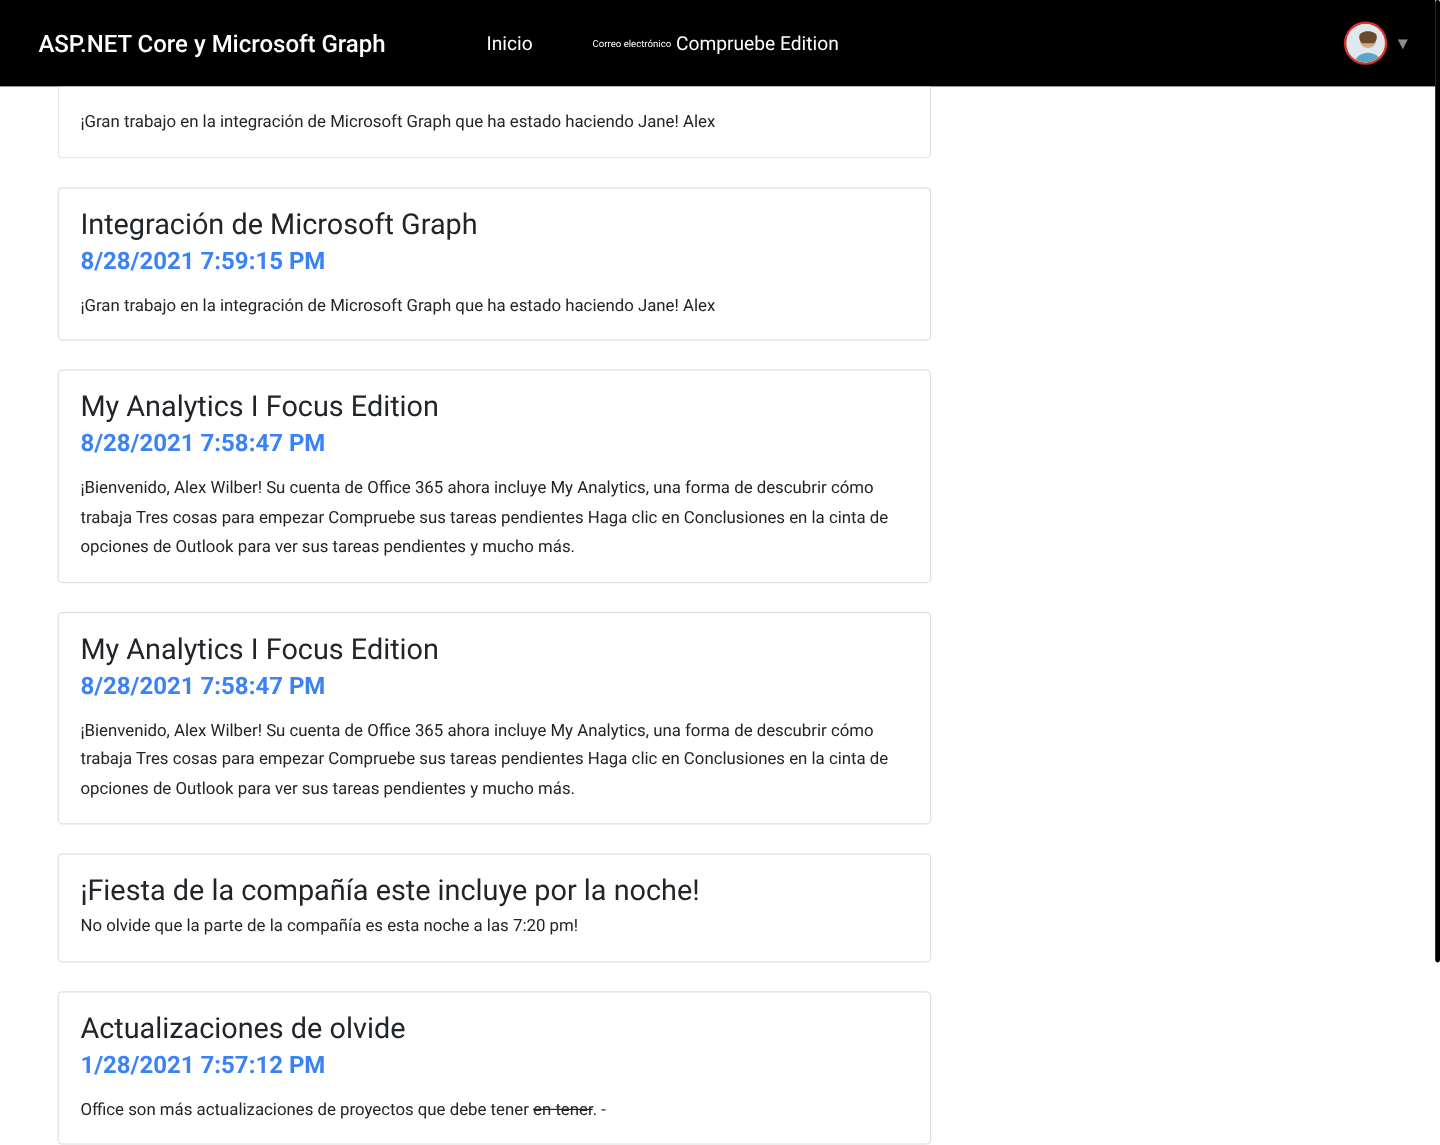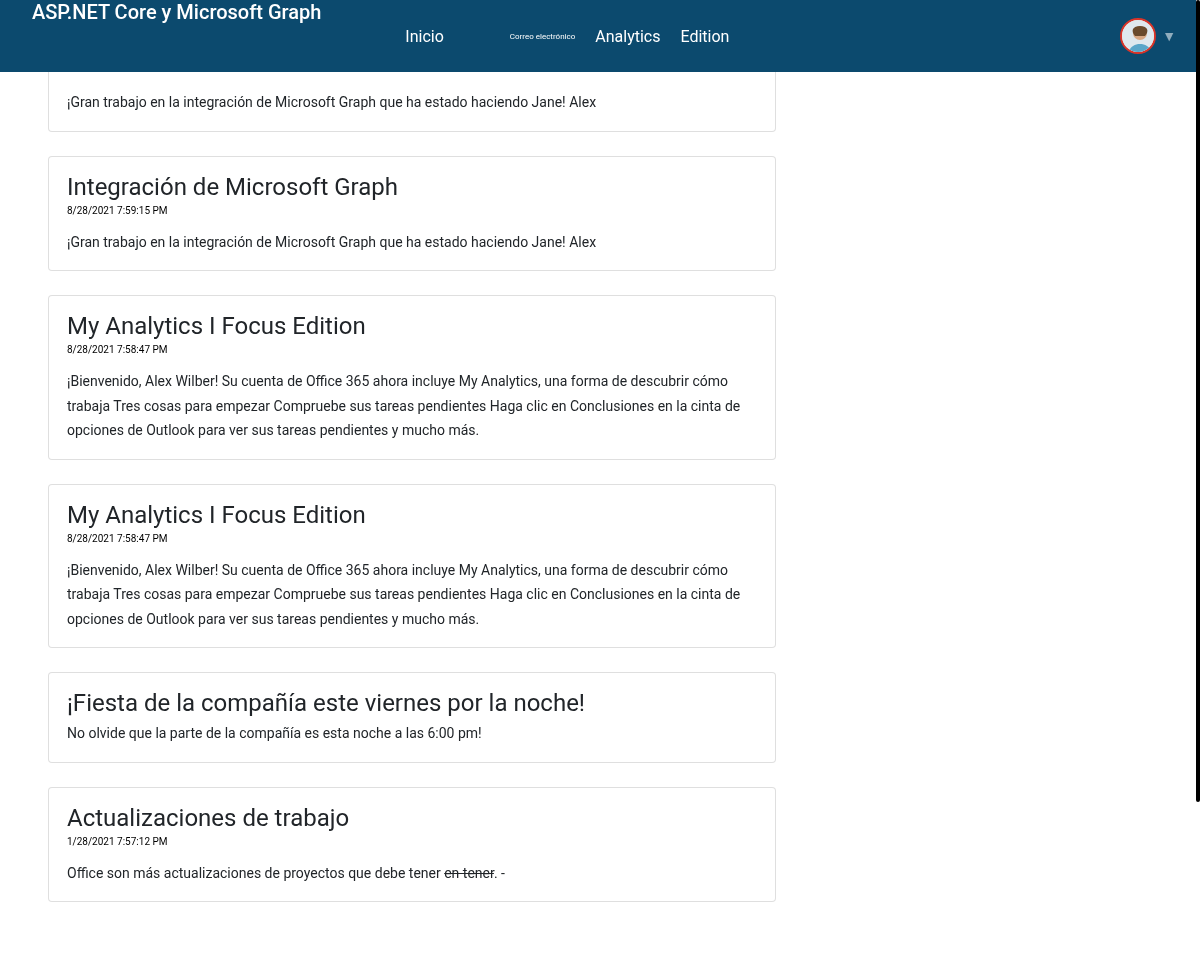--- a/index.html
+++ b/index.html
@@ -19,35 +19,36 @@
     background: #fff;
   }
   .vscroll .thumb {
     position: absolute; top: 0; width: 4px; height: 802px;
     background: #000; border-radius: 2px;
   }
 
   
   .navbar {
     height: 72px;
-    background: #0c4a6e; 
+    background: #000000; 
     color: #fff;
     display: flex;
+    align-items: center;
     padding: 0 24px 0 32px;
   }
   .brand {
     font-size: 20px;
     font-weight: 500;
     white-space: nowrap;
   }
   .nav-links {
     display: flex;
     align-items: center;
     margin-left: 84px;
-    gap: 20px;
+    gap: 4px;
   }
   .nav-link {
     color: #fff;
     text-decoration: none;
     font-size: 16px;
     cursor: pointer;
   }
   .nav-link.small { font-size: 8px; margin-left: 46px; }
   .spacer { flex: 1; }
   .user-area {
@@ -78,44 +79,44 @@
   .card.first { border-top: 0; border-top-left-radius: 0; border-top-right-radius: 0; }
   .card-header {
     padding: 16px 18px 0 18px;
   }
   .card-title {
     font-size: 24px;
     font-weight: 400;
     margin: 0 0 4px 0;
   }
   .card-subtitle {
-    font-size: 10px;
-    font-weight: 400;
-    color: #000000;
+    font-size: 20px;
+    font-weight: 700;
+    color: #3b82f6;
     margin: 0 0 14px 0;
   }
   .card-body {
     padding: 0 18px 16px 18px;
     font-size: 14px;
     line-height: 1.75;
     color: #212529;
   }
   .card.first .card-body { padding-top: 18px; }
 
   .strike { text-decoration: line-through; }
 </style>
 </head>
 <body>
 
 <div class="navbar">
   <div class="brand">ASP.NET Core y Microsoft Graph</div>
   <div class="nav-links">
     <a class="nav-link">Inicio</a>
     <a class="nav-link small">Correo electrónico</a>
-    <a class="nav-link">Analytics</a>
+    <a class="nav-link">Compruebe</a>
     <a class="nav-link">Edition</a>
   </div>
   <div class="spacer"></div>
   <div class="user-area">
     <span class="avatar">
       <svg viewBox="0 0 36 36" width="36" height="36">
         <rect width="36" height="36" fill="#dfe8ee"></rect>
         <circle cx="18" cy="13" r="7" fill="#d8a884"></circle>
         <path d="M6 36c0-8 6-12 12-12s12 4 12 12" fill="#5aa6c9"></path>
         <path d="M11 9c2-4 12-4 14 0 1 2 0 5-2 7H13c-2-2-3-5-2-7z" fill="#6a4a2c"></path>
@@ -150,28 +151,28 @@
   <div class="card">
     <div class="card-header">
       <h5 class="card-title">My Analytics I Focus Edition</h5>
       <h6 class="card-subtitle">8/28/2021 7:58:47 PM</h6>
     </div>
     <div class="card-body">¡Bienvenido, Alex Wilber! Su cuenta de Office 365 ahora incluye My Analytics, una forma de descubrir cómo trabaja Tres cosas para empezar Compruebe sus tareas pendientes Haga clic en Conclusiones en la cinta de opciones de Outlook para ver sus tareas pendientes y mucho más.</div>
   </div>
 
   <div class="card">
     <div class="card-header">
-      <h5 class="card-title">¡Fiesta de la compañía este viernes por la noche!</h5>
+      <h5 class="card-title">¡Fiesta de la compañía este incluye por la noche!</h5>
     </div>
-    <div class="card-body">No olvide que la parte de la compañía es esta noche a las 6:00 pm!</div>
+    <div class="card-body">No olvide que la parte de la compañía es esta noche a las 7:20 pm!</div>
   </div>
 
   <div class="card">
     <div class="card-header">
-      <h5 class="card-title">Actualizaciones de trabajo</h5>
+      <h5 class="card-title">Actualizaciones de olvide</h5>
       <h6 class="card-subtitle">1/28/2021 7:57:12 PM</h6>
     </div>
     <div class="card-body">
       <span>Office son más actualizaciones de proyectos que debe tener </span><span class="strike">en tener</span><span>. -</span>
     </div>
   </div>
 
 </div>
 
 <div class="vscroll">

